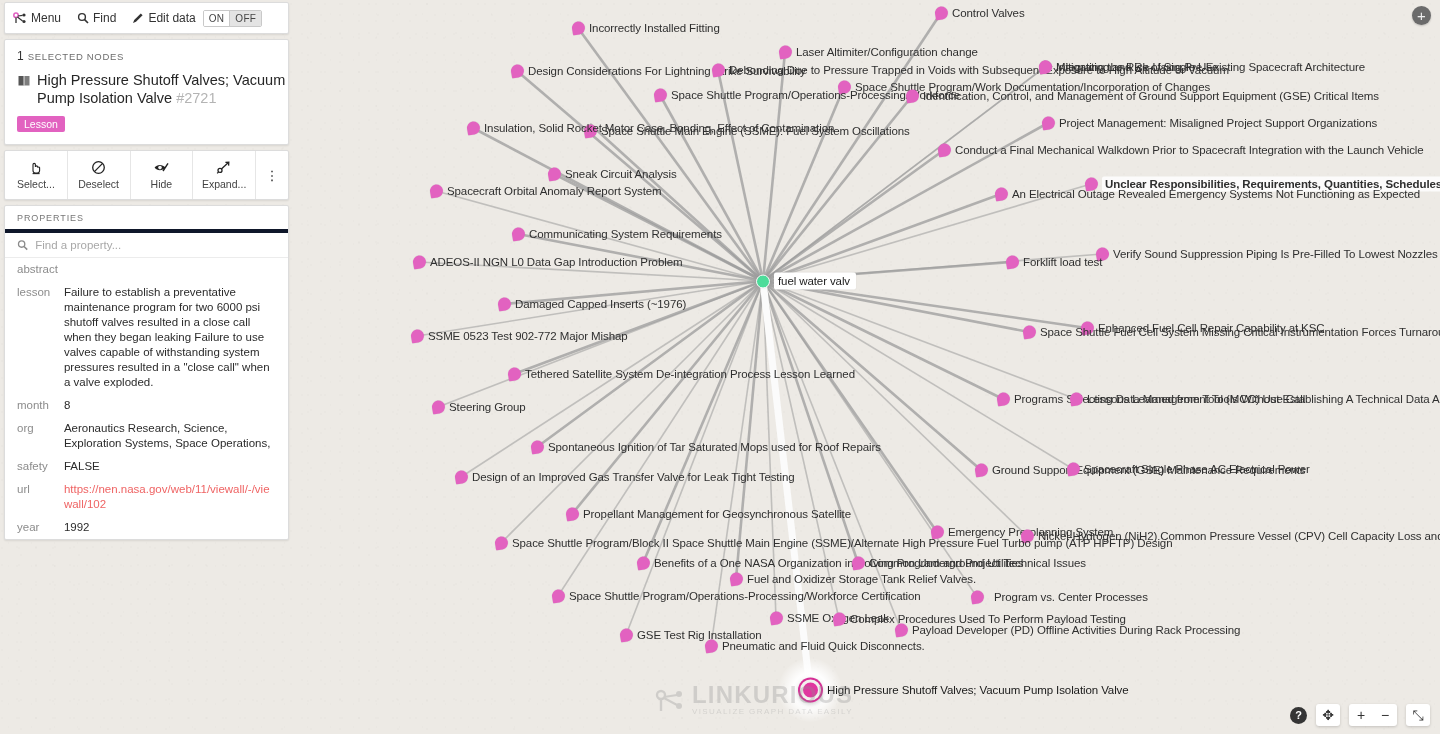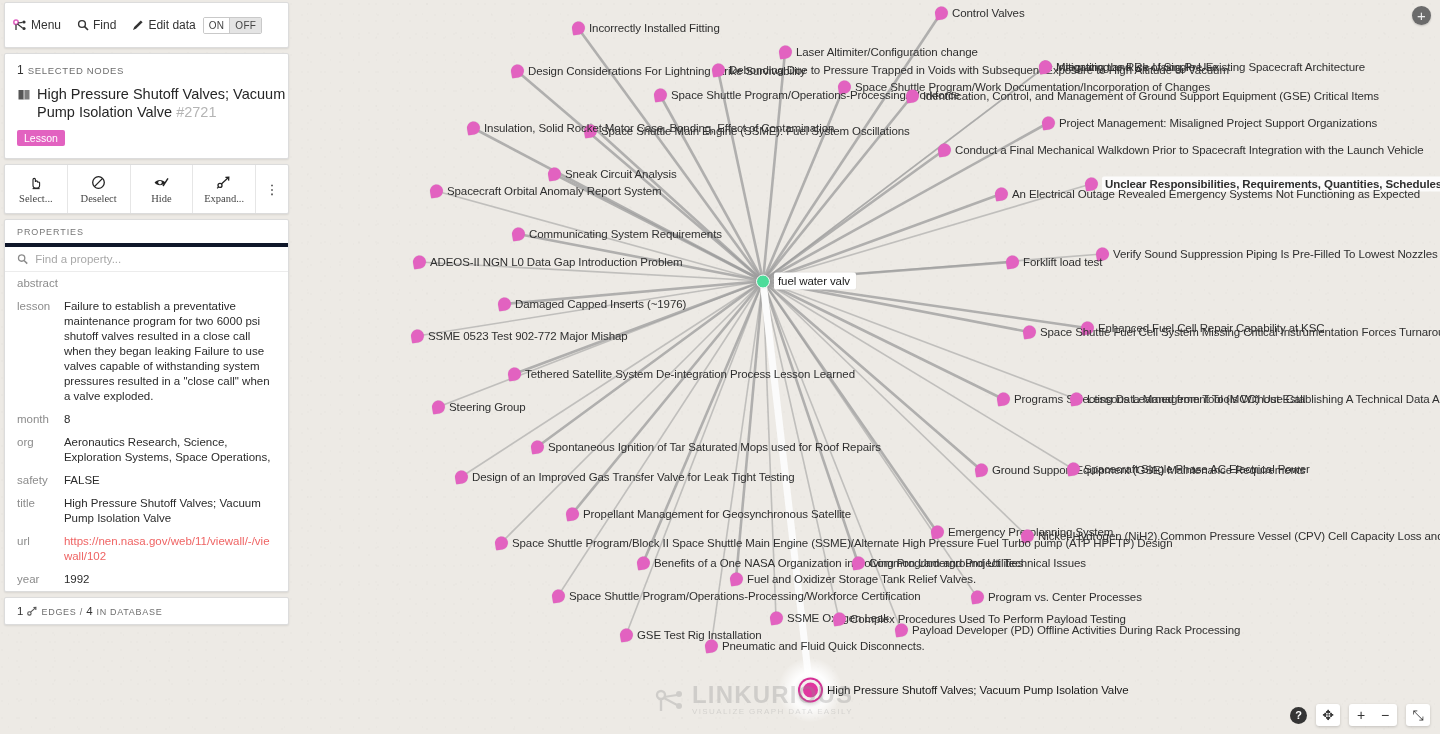--- a/index.html
+++ b/index.html
@@ -106,21 +106,21 @@
   .card {
     background: #fff;
     border: 1px solid #dcdcdc;
     border-radius: 2px;
     box-shadow: 0 1px 2px rgba(0,0,0,0.09);
     margin-bottom: 5px;
   }
 
   
   #topbar {
-    display: flex; align-items: center; height: 44px;
+    display: flex; align-items: center; height: 30px;
     padding: 0 8px; gap: 16px;
   }
   .tb-item { display: flex; align-items: center; gap: 4px; font-size: 12px; color: #333; cursor: pointer; }
   .toggle { display: flex; margin-left: 3px; border: 1px solid #c9c9c9; border-radius: 2px; overflow: hidden; }
   .toggle span { font-size: 10px; padding: 2px 5px; background: #fff; color: #444; letter-spacing: 0.3px; }
   .toggle span.on { background: #fff; }
   .toggle span.off { background: #e4e4e4; border-left: 1px solid #c9c9c9; }
 
   
   #selcard { padding: 9px 0 12px 12px; }
@@ -139,21 +139,21 @@
 
   
   #actions { display: flex; align-items: stretch; height: 48px; }
   .act {
     flex: 1; display: flex; flex-direction: column;
     align-items: center; justify-content: center; gap: 3px;
     border-right: 1px solid #e6e6e6; cursor: pointer;
   }
   .act:last-child { border-right: none; flex: 0 0 32px; }
   .act .glyph { font-size: 13px; line-height: 13px; color: #222; }
-  .act .alabel { font-size: 10.5px; color: #444; font-family: Liberation Serif, serif; }
+  .act .alabel { font-size: 10.5px; color: #444; }
 
   
   #propshead {
     font-size: 9px; color: #777; letter-spacing: 0.9px;
     padding: 7px 12px 6px 12px; border-bottom: 4px solid #0f172a;
   }
   #propsearch {
     display: flex; align-items: center; gap: 7px;
     padding: 6px 12px; border-bottom: 1px solid #ececec;
   }
@@ -418,21 +418,21 @@
           <span class="lbl">Benefits of a One NASA Organization in Solving Program and Project Technical Issues</span>
         </div>
         <div class="node" style="left: 852px; top: 563px; text-align: right;">
           <span class="dot"></span>
           <span class="lbl">Common Underground Utilities</span>
         </div>
         <div class="node" style="left: 730px; top: 579px;">
           <span class="dot"></span>
           <span class="lbl">Fuel and Oxidizer Storage Tank Relief Valves.</span>
         </div>
-        <div class="node" style="left: 971px; top: 597px;">
+        <div class="node" style="left: 971px; top: 597px; gap: 6px;">
           <span class="dot"></span>
           <span class="lbl">Program vs. Center Processes</span>
         </div>
         <div class="node" style="left: 552px; top: 596px;">
           <span class="dot"></span>
           <span class="lbl">Space Shuttle Program/Operations-Processing/Workforce Certification</span>
         </div>
         <div class="node" style="left: 770px; top: 618px;">
           <span class="dot"></span>
           <span class="lbl">SSME Oxygen Leak</span>
@@ -600,48 +600,31 @@
             </tr>
             <tr>
               <td class="k">org</td>
               <td class="v">Aeronautics Research, Science, Exploration Systems, Space Operations,</td>
             </tr>
             <tr>
               <td class="k">safety</td>
               <td class="v">FALSE</td>
             </tr>
             <tr>
-              <td class="k">title</td>
-              <td class="v">High Pressure Shutoff Valves; Vacuum Pump Isolation Valve</td>
-            </tr>
-            <tr>
               <td class="k">url</td>
               <td class="v"><a>https://nen.nasa.gov/web/11/viewall/-/viewall/102</a></td>
             </tr>
             <tr>
               <td class="k">year</td>
               <td class="v">1992</td>
             </tr>
           </tbody>
         </table>
     </div>
 
-    <div class="card">
-      <div id="edgefoot">
-        <b>1</b>
-        <svg width="11" height="10" viewBox="0 0 11 10" style="vertical-align:-1px;">
-          <circle cx="2.4" cy="7.4" r="1.7" fill="none" stroke="#555" stroke-width="1.1"></circle>
-          <line x1="3.6" y1="6.2" x2="8.4" y2="1.8" stroke="#555" stroke-width="1.1"></line>
-          <polyline points="6.4,1.5 8.9,1.4 8.8,3.9" fill="none" stroke="#555" stroke-width="1.1"></polyline>
-        </svg>
-        <span>EDGES /</span>
-        <b>4</b>
-        <span>IN DATABASE</span>
-      </div>
-    </div>
 
   </div>
 
   <div id="botctl">
     <div class="helpdot">
       <span>?</span>
     </div>
     <div class="ctlgrp">
       <div class="ctlbtn">
         <span>✥</span>

